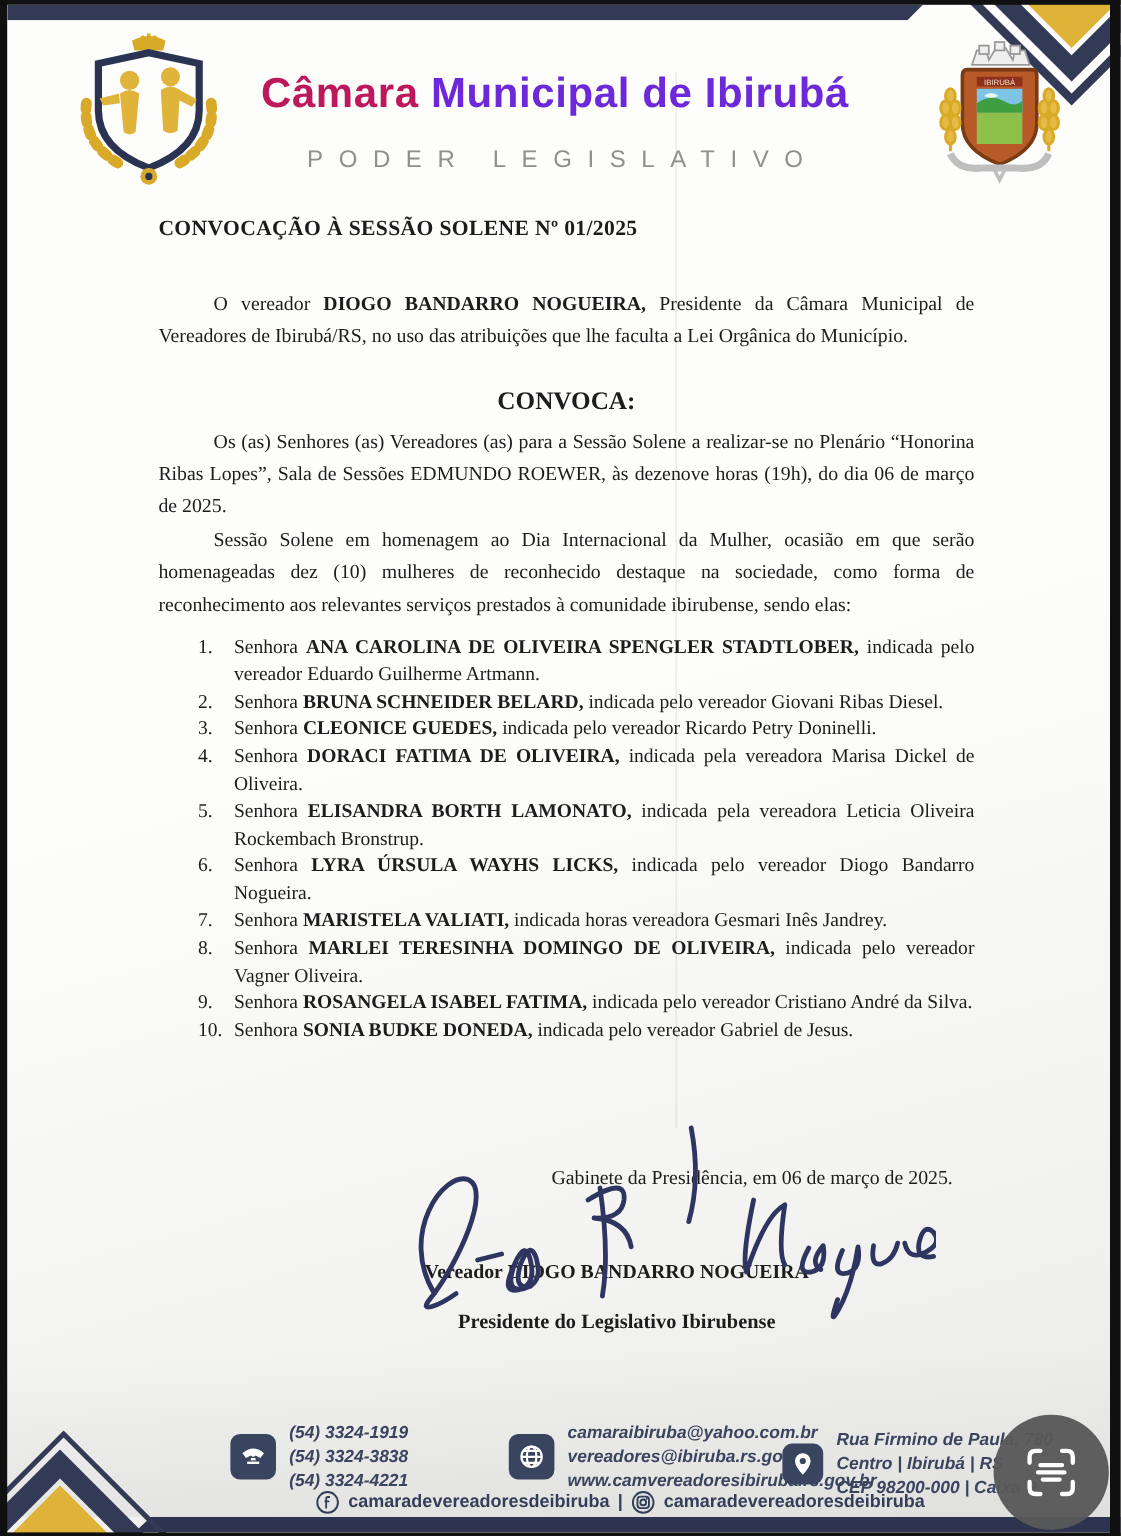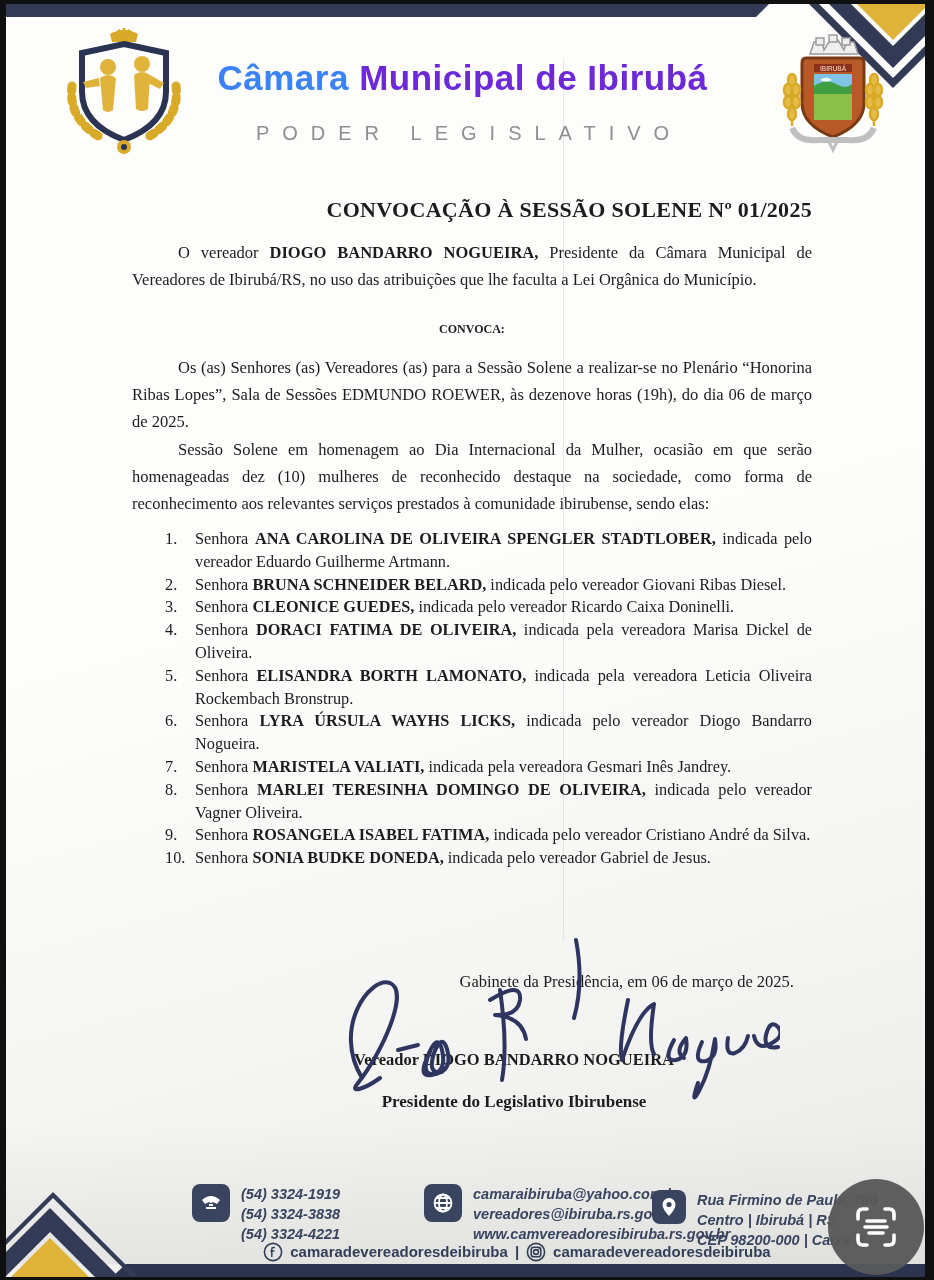--- a/index.html
+++ b/index.html
@@ -23,49 +23,49 @@
   .corner-bl{position:absolute;left:0;bottom:0;width:150px;height:95px;z-index:36;}
   .fold-line{position:absolute;left:563px;top:60px;width:1px;height:880px;background:rgba(110,110,110,.15);z-index:1;}
   .bottom-shade{position:absolute;left:0;bottom:16px;width:934px;height:140px;z-index:2;
     background:linear-gradient(180deg,rgba(200,200,198,0),rgba(200,200,197,.30));}
   
   .logo{position:absolute;left:50px;top:26px;width:148px;height:132px;z-index:7;}
   .coat{position:absolute;left:758px;top:28px;width:150px;height:140px;z-index:7;}
   .header-titles{position:absolute;left:205px;top:58px;width:515px;text-align:center;z-index:7;
     font-family:"Liberation Sans",sans-serif;}
   .h-main{font-size:35px;font-weight:bold;letter-spacing:.5px;white-space:nowrap;}
-  .t-navy{color:#3b82f6;}
+  .t-navy{color:#be185d;}
   .t-gold{color:#6d28d9;}
   .h-sub{margin-top:24px;font-size:20px;color:#8f8f8f;letter-spacing:13px;text-indent:13px;white-space:nowrap;}
   
-  .doc-title{position:absolute;left:132px;top:180px;width:680px;text-align:right;
-    font-size:22px;font-weight:bold;letter-spacing:.3px;z-index:3;margin-top:17px;}
+  .doc-title{position:absolute;left:132px;top:180px;width:680px;text-align:left;
+    font-size:18px;font-weight:bold;letter-spacing:.3px;z-index:3;}
   .para{position:absolute;left:132px;width:680px;font-size:16.5px;line-height:27px;
     text-align:justify;text-indent:46px;z-index:3;margin:0;}
   .p1{top:239px;}
   .convoca{position:absolute;left:132px;top:322px;width:680px;text-align:center;
-    font-size:12px;font-weight:bold;z-index:3;}
+    font-size:21px;font-weight:bold;z-index:3;}
   .p2{top:354px;}
   .p3{top:436px;}
   .hlist{position:absolute;left:132px;top:528px;width:680px;z-index:3;}
   .li-row{display:flex;padding-left:33px;font-size:16.3px;line-height:22.8px;}
   .li-num{flex:none;width:30px;}
   .li-text{flex:1;text-align:justify;}
   .closing{position:absolute;left:132px;top:972px;width:680px;text-align:right;
     padding-right:18px;box-sizing:border-box;font-size:16.5px;z-index:3;}
   .sig-svg{position:absolute;left:330px;top:928px;width:450px;height:175px;z-index:4;}
   .sig-name{position:absolute;left:174px;top:1050px;width:680px;text-align:center;
     font-size:16.5px;font-weight:bold;z-index:3;}
   .sig-role{position:absolute;left:174px;top:1092px;width:680px;text-align:center;
     font-size:17px;font-weight:bold;z-index:3;}
   
   .footer{position:absolute;left:0;top:1180px;width:934px;height:90px;z-index:10;
     font-family:"Liberation Sans",sans-serif;font-style:italic;font-weight:bold;
     color:#39445f;font-size:14.5px;line-height:20px;}
-  .f-col{position:absolute;display:flex;gap:11px;}
+  .f-col{position:absolute;display:flex;gap:11px;align-items:center;}
   .f-icon{flex:none;width:38px;height:38px;border-radius:8px;background:#39445f;
     display:flex;align-items:center;justify-content:center;}
   .f-icon.small{width:34px;height:34px;}
   .f-col1{left:192px;top:4px;}
   .f-col2{left:424px;top:4px;}
   .f-col3{left:652px;top:10px;}
   .f-lines div{white-space:nowrap;}
   .social{position:absolute;left:0;top:62px;width:934px;display:flex;justify-content:center;
     align-items:center;gap:7px;transform:translateX(50px);font-style:normal;font-weight:bold;
     color:#333f58;font-size:15px;}
@@ -166,37 +166,37 @@
   <div class="li-row">
       <span class="li-num">1.</span>
       <span class="li-text"><span>Senhora </span><b>ANA CAROLINA DE OLIVEIRA SPENGLER STADTLOBER,</b><span> indicada pelo vereador Eduardo Guilherme Artmann.</span></span>
     </div>
   <div class="li-row">
       <span class="li-num">2.</span>
       <span class="li-text"><span>Senhora </span><b>BRUNA SCHNEIDER BELARD,</b><span> indicada pelo vereador Giovani Ribas Diesel.</span></span>
     </div>
   <div class="li-row">
       <span class="li-num">3.</span>
-      <span class="li-text"><span>Senhora </span><b>CLEONICE GUEDES,</b><span> indicada pelo vereador Ricardo Caixa Doninelli.</span></span>
+      <span class="li-text"><span>Senhora </span><b>CLEONICE GUEDES,</b><span> indicada pelo vereador Ricardo Petry Doninelli.</span></span>
     </div>
   <div class="li-row">
       <span class="li-num">4.</span>
       <span class="li-text"><span>Senhora </span><b>DORACI FATIMA DE OLIVEIRA,</b><span> indicada pela vereadora Marisa Dickel de Oliveira.</span></span>
     </div>
   <div class="li-row">
       <span class="li-num">5.</span>
       <span class="li-text"><span>Senhora </span><b>ELISANDRA BORTH LAMONATO,</b><span> indicada pela vereadora Leticia Oliveira Rockembach Bronstrup.</span></span>
     </div>
   <div class="li-row">
       <span class="li-num">6.</span>
       <span class="li-text"><span>Senhora </span><b>LYRA ÚRSULA WAYHS LICKS,</b><span> indicada pelo vereador Diogo Bandarro Nogueira.</span></span>
     </div>
   <div class="li-row">
       <span class="li-num">7.</span>
-      <span class="li-text"><span>Senhora </span><b>MARISTELA VALIATI,</b><span> indicada pela vereadora Gesmari Inês Jandrey.</span></span>
+      <span class="li-text"><span>Senhora </span><b>MARISTELA VALIATI,</b><span> indicada horas vereadora Gesmari Inês Jandrey.</span></span>
     </div>
   <div class="li-row">
       <span class="li-num">8.</span>
       <span class="li-text"><span>Senhora </span><b>MARLEI TERESINHA DOMINGO DE OLIVEIRA,</b><span> indicada pelo vereador Vagner Oliveira.</span></span>
     </div>
   <div class="li-row">
       <span class="li-num">9.</span>
       <span class="li-text"><span>Senhora </span><b>ROSANGELA ISABEL FATIMA,</b><span> indicada pelo vereador Cristiano André da Silva.</span></span>
     </div>
   <div class="li-row">

